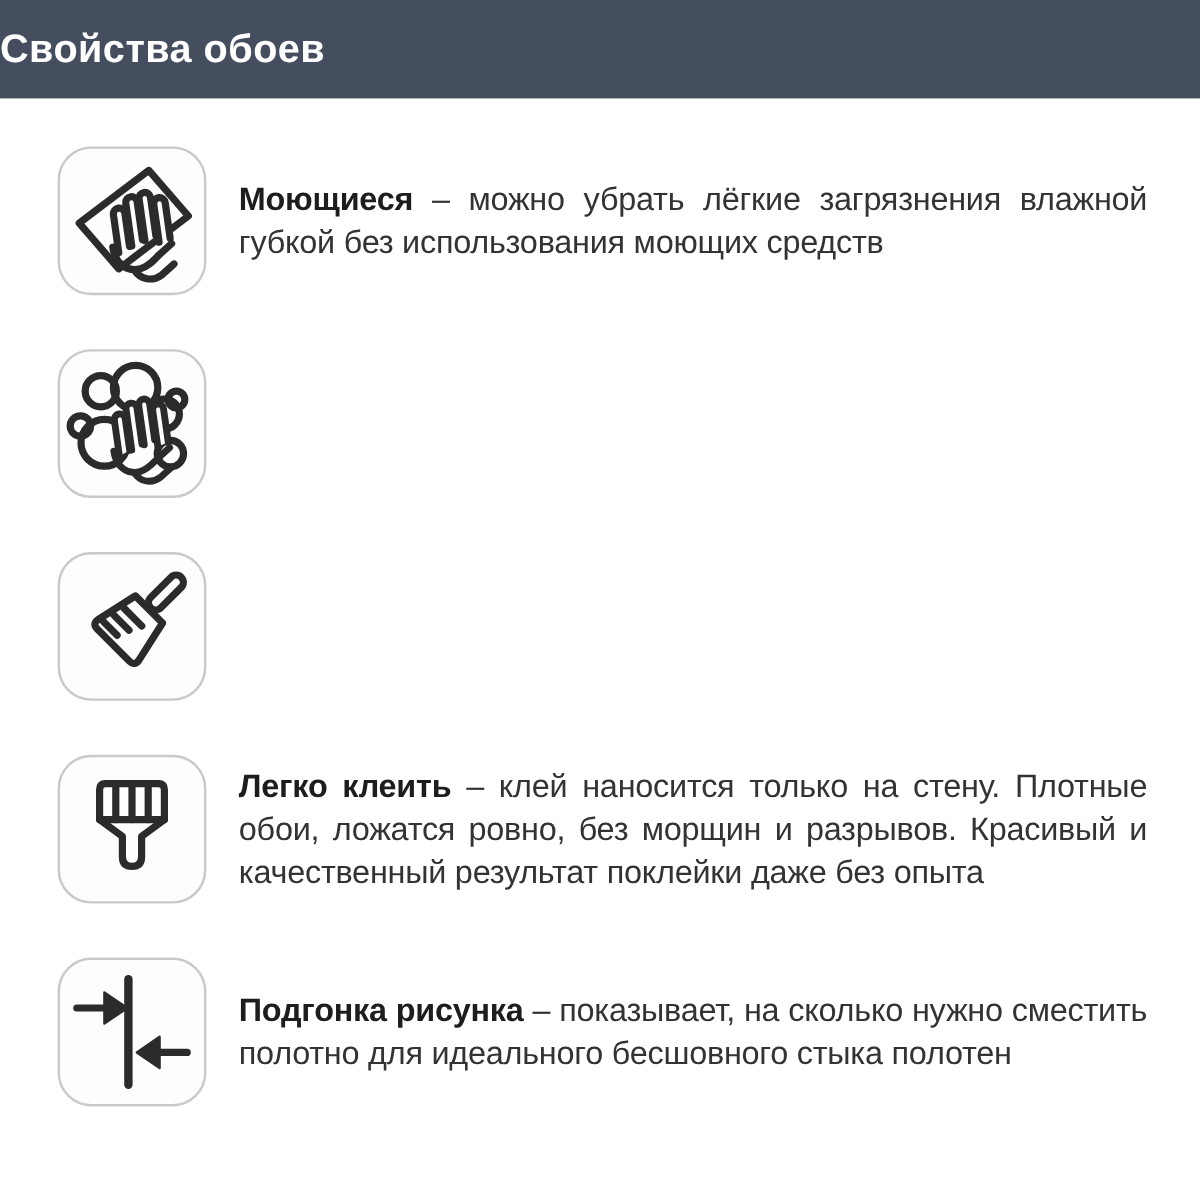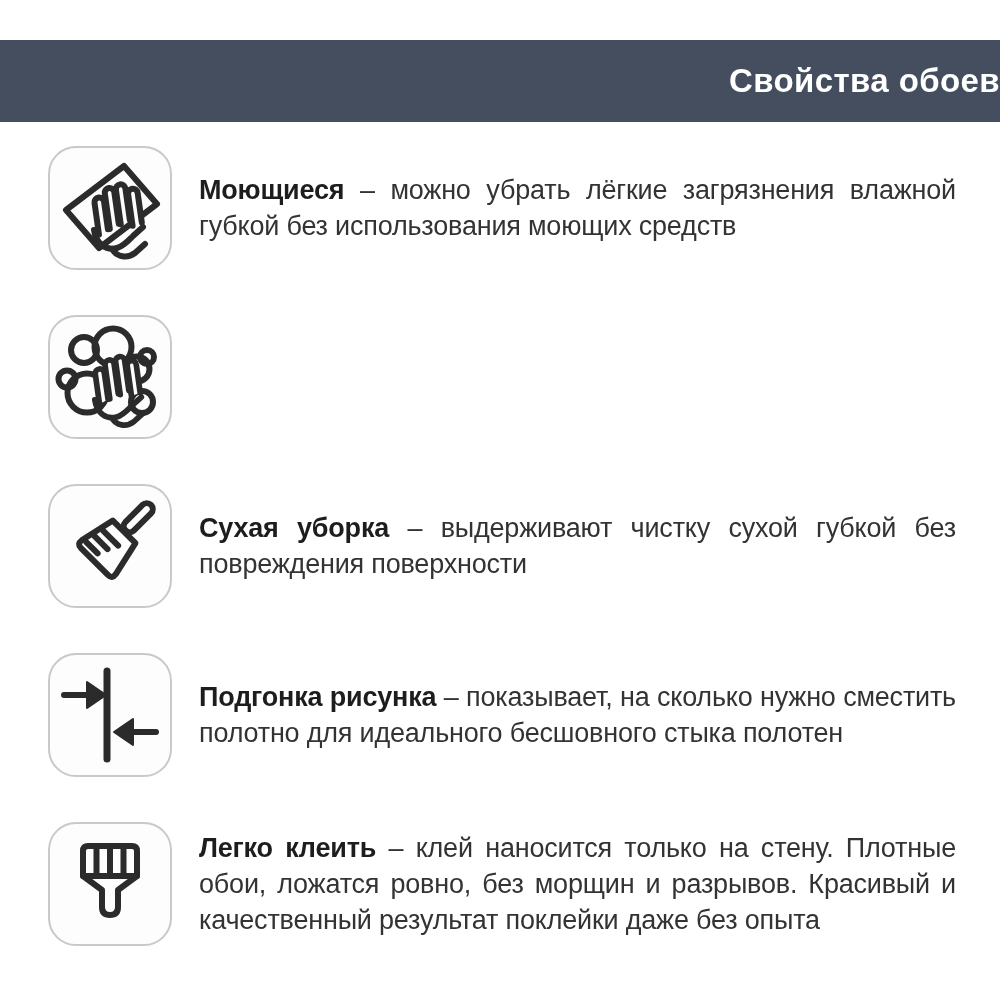--- a/index.html
+++ b/index.html
@@ -5,28 +5,28 @@
   html, body { margin: 0; padding: 0; }
   body {
     width: 1000px; height: 1000px;
     background: var(--page-bg, #ffffff);
     font-family: "Liberation Sans", sans-serif;
     overflow: hidden;
   }
   .header {
     height: 82px;
     background: var(--header-bg, #454e5e);
-    display: flex; align-items: center; justify-content: flex-end; margin-top: 40px;
+    display: flex; align-items: center; justify-content: flex-start;
   }
   .header h1 {
     margin: 0;
     color: var(--title-color, #ffffff);
     font-size: 33px; font-weight: 700; letter-spacing: 0.4px;
   }
-  .content { padding: 24px 44px 0 48px; }
+  .content { padding: 40px 44px 0 48px; }
   .row {
     display: flex; align-items: center; gap: 27px;
     margin-bottom: 45px;
   }
   .icon-box {
     box-sizing: border-box;
     width: 124px; height: 124px; flex: 0 0 auto;
     border: 2px solid var(--icon-box-border, #c9c9c9);
     border-radius: 28px;
     background: var(--icon-box-bg, #fdfdfd);
@@ -106,42 +106,41 @@
       <svg class="ic" viewBox="0 0 120 120" aria-hidden="true">
         <g transform="rotate(45 60 60)">
           <rect x="54" y="2" width="12" height="36" rx="6"></rect>
           <path d="M44 40 H76 L84 76 q1 6 -5 6 H41 q-6 0 -5 -6 Z"></path>
           <path d="M44.5 54 h21"></path>
           <path d="M42.5 64 h18"></path>
           <path d="M40.5 74 h16"></path>
         </g>
       </svg>
     </div>
-    <p class="desc"><span class="term">Сухая уборка</span> <span>– выдерживают чистку сухой губкой без повреждения поверхности</span></p>
+  </section>
+
+  <section class="row">
+    <div class="icon-box">
+      <svg class="ic" viewBox="0 0 120 120" aria-hidden="true">
+        <path d="M33 52 V27 Q33 22 38 22 H82 Q87 22 87 27 V52 L68 66 V83 Q68 91 60 91 Q52 91 52 83 V66 Z"></path>
+        <path d="M33 52 H87"></path>
+        <path d="M46.5 22 V52"></path>
+        <path d="M60 22 V52"></path>
+        <path d="M73.5 22 V52"></path>
+      </svg>
+    </div>
+    <p class="desc"><span class="term">Легко клеить</span> <span>– клей наносится только на стену. Плотные обои, ложатся ровно, без морщин и разрывов.  Красивый и качественный результат поклейки даже без опыта</span></p>
   </section>
 
   <section class="row">
     <div class="icon-box">
       <svg class="ic" viewBox="0 0 120 120" aria-hidden="true">
         <path d="M57 16 V104" style="stroke-width:7"></path>
         <path d="M14 40 H36"></path>
         <path class="fill" d="M37 27 L56 40 L37 53 Z"></path>
         <path d="M106 77 H84"></path>
         <path class="fill" d="M83 64 L64 77 L83 90 Z"></path>
       </svg>
     </div>
     <p class="desc"><span class="term">Подгонка рисунка</span> <span>– показывает, на сколько нужно сместить полотно для идеального бесшовного стыка полотен</span></p>
   </section>
 
-  <section class="row">
-    <div class="icon-box">
-      <svg class="ic" viewBox="0 0 120 120" aria-hidden="true">
-        <path d="M33 52 V27 Q33 22 38 22 H82 Q87 22 87 27 V52 L68 66 V83 Q68 91 60 91 Q52 91 52 83 V66 Z"></path>
-        <path d="M33 52 H87"></path>
-        <path d="M46.5 22 V52"></path>
-        <path d="M60 22 V52"></path>
-        <path d="M73.5 22 V52"></path>
-      </svg>
-    </div>
-    <p class="desc"><span class="term">Легко клеить</span> <span>– клей наносится только на стену. Плотные обои, ложатся ровно, без морщин и разрывов.  Красивый и качественный результат поклейки даже без опыта</span></p>
-  </section>
-
 </main>
 
 </body></html>

